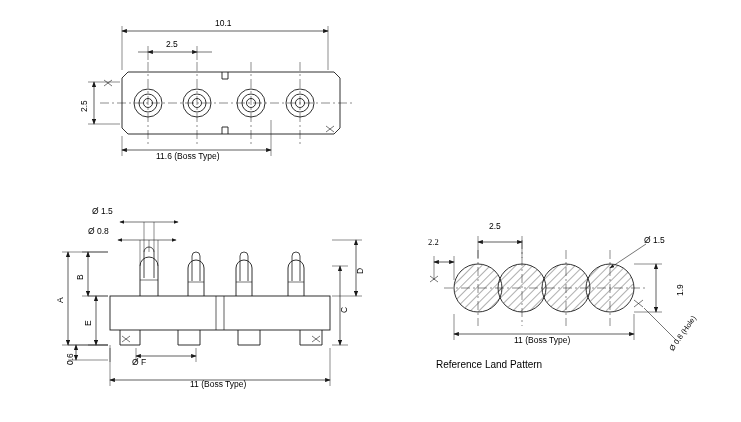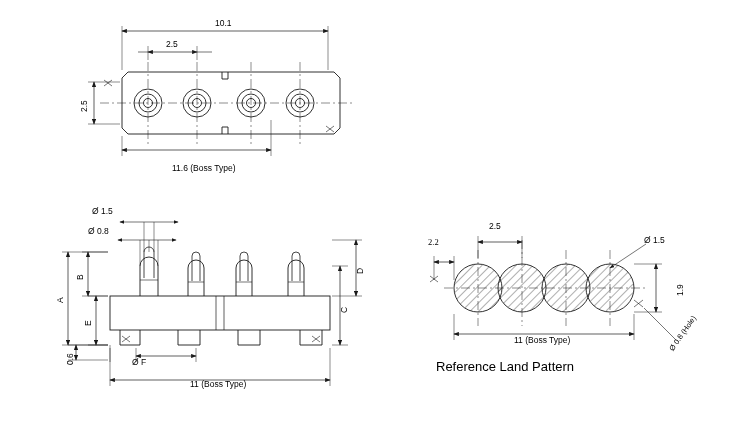--- a/index.html
+++ b/index.html
@@ -1,21 +1,21 @@
 <!DOCTYPE html>
 <html><head>
 <meta charset="utf-8">
 <style>
   html,body{margin:0;padding:0;background:#ffffff;}
   body{width:741px;height:422px;position:relative;font-family:"Liberation Sans",sans-serif;color:#000;overflow:hidden;}
   .stage{position:absolute;left:0;top:0;width:741px;height:298px;}
   svg{position:absolute;left:0;top:0;}
   .lbl{position:absolute;font-size:8.5px;color:#000;white-space:nowrap;line-height:1;}
   .lbl.sm{font-size:7.5px;}
-  .lbl.big{font-size:13px;}
+  .lbl.big{font-size:10px;}
   .rot90{transform-origin:0 0;transform:rotate(-90deg);}
   .rot45{transform-origin:0 0;transform:rotate(-55deg);}
 </style>
 </head>
 <body>
 
 <div class="stage">
 
 <svg width="741" height="422" viewBox="0 0 741 422">
   <defs>
@@ -188,21 +188,21 @@
       <line x1="454" y1="314" x2="454" y2="340" stroke-width="0.5"></line>
       <line x1="634" y1="314" x2="634" y2="340" stroke-width="0.5"></line>
       <line x1="454" y1="334" x2="634" y2="334" stroke-width="0.7" marker-start="url(#arrB)" marker-end="url(#arrA)"></line>
     </g>
   </g>
 </svg>
 
 <div class="lbl" style="left:215px;top:19px;">10.1</div>
 <div class="lbl" style="left:166px;top:40px;">2.5</div>
 <div class="lbl rot90" style="left:80px;top:112px;">2.5</div>
-<div class="lbl" style="left:172px;top:152px;margin-top:12px;">11.6 (Boss Type)</div>
+<div class="lbl" style="left:156px;top:152px;">11.6 (Boss Type)</div>
 
 <div class="lbl" style="left:92px;top:207px;">Ø 1.5</div>
 <div class="lbl" style="left:88px;top:227px;">Ø 0.8</div>
 <div class="lbl rot90" style="left:76px;top:280px;">B</div>
 <div class="lbl rot90" style="left:56px;top:303px;">A</div>
 <div class="lbl rot90" style="left:84px;top:326px;">E</div>
 <div class="lbl rot90" style="left:66px;top:365px;">0.6</div>
 <div class="lbl rot90" style="left:356px;top:274px;">D</div>
 <div class="lbl rot90" style="left:340px;top:313px;">C</div>
 <div class="lbl" style="left:132px;top:358px;">Ø F</div>

